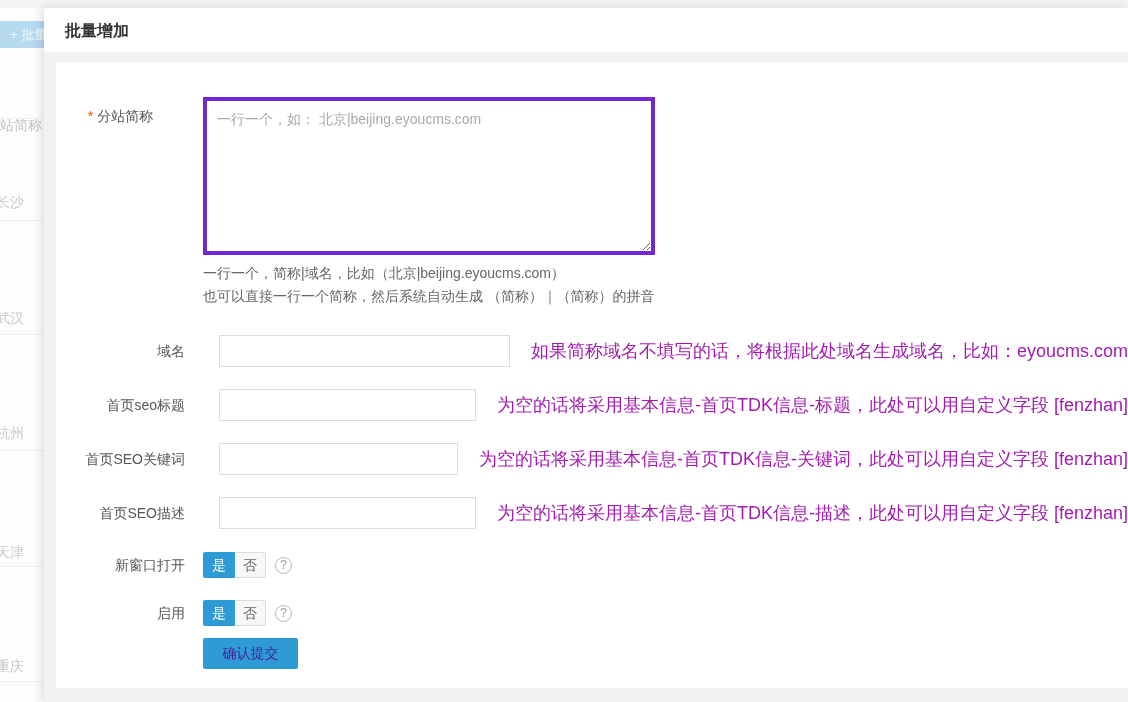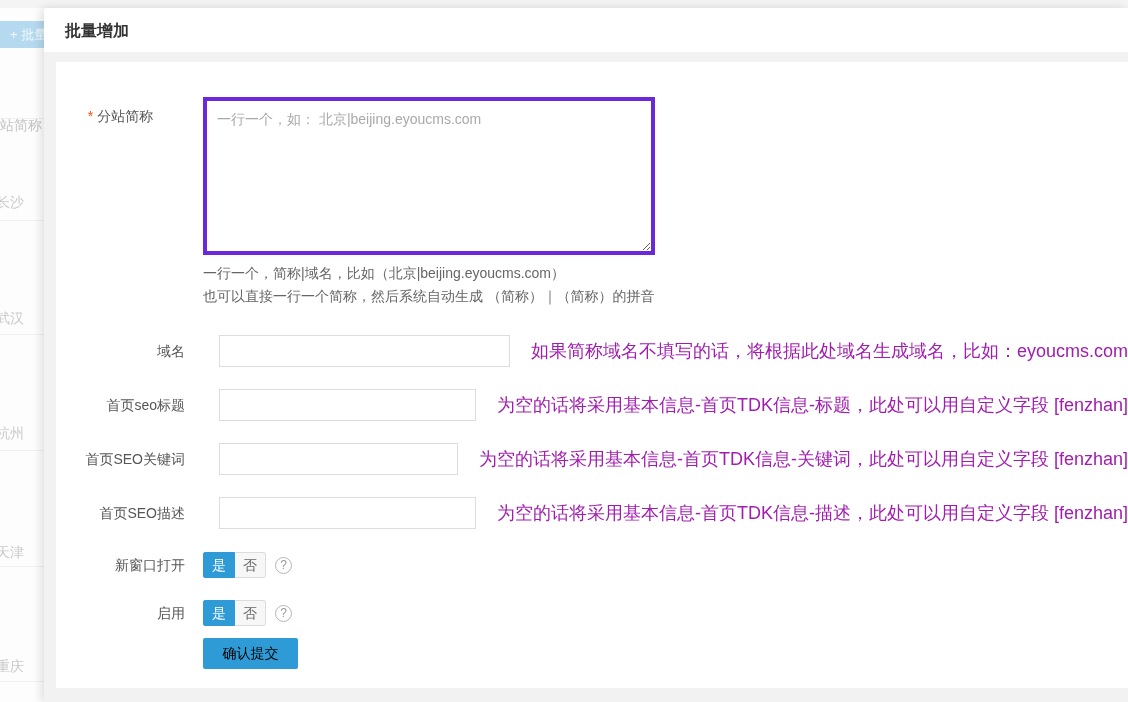--- a/index.html
+++ b/index.html
@@ -83,21 +83,21 @@
   }
   .qmark {
     display: inline-block; width: 17px; height: 17px; margin-left: 9px;
     border: 1px solid #b5b5b5; border-radius: 50%; color: #999;
     font-size: 12px; line-height: 15px; text-align: center; cursor: pointer;
   }
 
   .submit-row { margin-top: 12px; }
   .submit-btn {
     margin-left: 147px; width: 95px; height: 31px;
-    background: #2e9bd6; color: #000000; border: none; border-radius: 2px;
+    background: #2e9bd6; color: #4c1d95; border: none; border-radius: 2px;
     font-family: "Liberation Sans", "DejaVu Sans", sans-serif;
     font-size: 14px; cursor: pointer;
   }
 </style>
 </head>
 <body>
 
 <div class="page-bg">
   <div class="bg-topbar"></div>
   <div class="bg-add-btn">+ 批量增加</div>

